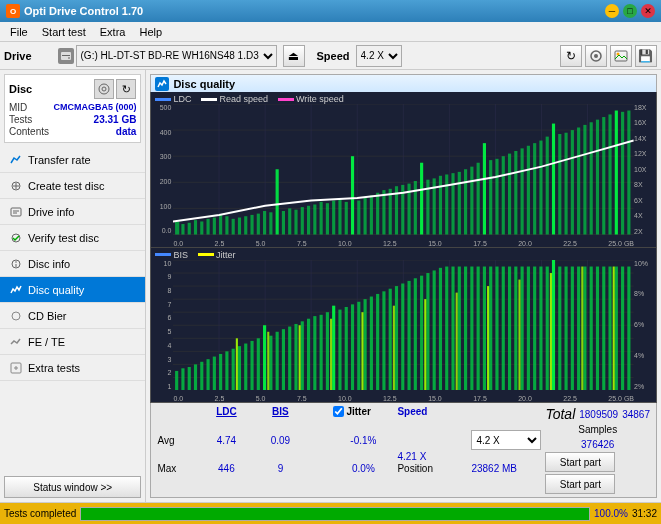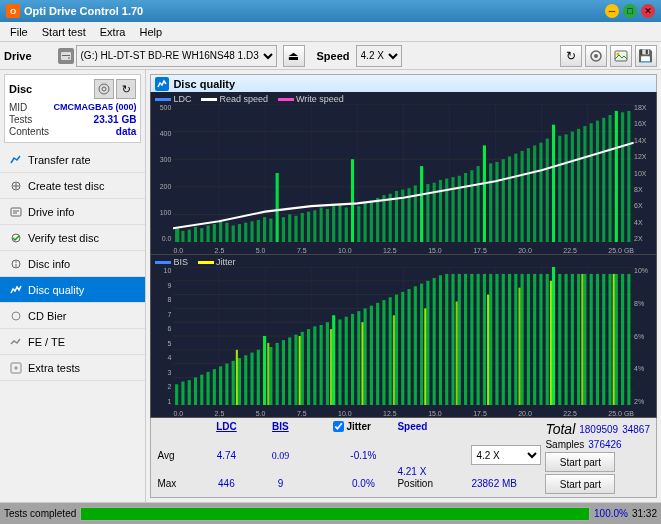--- a/index.html
+++ b/index.html
@@ -51,21 +51,21 @@
     
     
     .content { flex: 1; display: flex; flex-direction: column; padding: 4px; gap: 0; }
     
     
     .dq-header { background: linear-gradient(to bottom, #e8f4ff, #d0e8ff); border: 1px solid #aaa; border-bottom: none; height: 18px; display: flex; align-items: center; padding: 0 4px; gap: 4px; }
     .dq-icon { width: 14px; height: 14px; background: #0078d7; border-radius: 2px; display: flex; align-items: center; justify-content: center; }
     .dq-title { font-size: 11px; font-weight: bold; }
     
     
-    .bottom-bar { background: #a3a3a3; border-top: 1px solid #ccc; height: 22px; display: flex; align-items: center; padding: 0 4px; gap: 4px; }
+    .bottom-bar { background: #eab308; border-top: 1px solid #ccc; height: 22px; display: flex; align-items: center; padding: 0 4px; gap: 4px; }
     .progress-bar-container { flex: 1; height: 14px; border: 1px solid #aaa; background: white; }
     .progress-bar-fill { height: 100%; background: #00aa00; }
     .status-text { font-size: 10px; }
     .time-text { font-size: 10px; margin-left: auto; }
     .action-btn { width: 70px; height: 20px; background: linear-gradient(to bottom, #fff, #e0e0e0); border: 1px solid #aaa; cursor: pointer; font-size: 10px; display: flex; align-items: center; justify-content: center; }
     
     .speed-dropdown { height: 20px; border: 1px solid #aaa; font-size: 10px; background: white; }
   </style>
 </head>
 <body>
@@ -239,20 +239,23 @@
               <line x1="4" y1="6" x2="8" y2="6" stroke="#888" stroke-width="1"></line>
               <line x1="6" y1="4" x2="6" y2="8" stroke="#888" stroke-width="1"></line>
             </svg>
         </div>
         <span>Extra tests</span>
       </div>
     </div>
 
     <div style="flex:1;"></div>
 
+    <button class="status-btn">
+      <span>Status window &gt;&gt;</span>
+    </button>
   </div>
 
   <div class="content">
 
     <div class="dq-header">
       <div class="dq-icon">
         <svg width="10" height="10" viewBox="0 0 10 10">
             <polyline points="1,8 3,4 5,6 7,2 9,5" fill="none" stroke="white" stroke-width="1.5"></polyline>
           </svg>
       </div>
@@ -583,21 +586,21 @@
         <div></div>
         <div style="display:flex;align-items:center;gap:2px;">
           <input type="checkbox" id="jitter-cb" checked="" style="width: 11px; height: 11px;">
           <label for="jitter-cb" style="font-size:10px;font-weight:bold;cursor:pointer;">Jitter</label>
         </div>
         <div style="font-size:10px;font-weight:bold;color:#0000cc;">Speed</div>
         <div></div>
 
         <div style="font-size:10px;">Avg</div>
         <div style="text-align:center;font-size:10px;color:#0000cc;">4.74</div>
-        <div style="text-align:center;font-size:10px;color:#0000cc;font-family:Liberation Serif, serif;">0.09</div>
+        <div style="text-align:center;font-size:10px;color:#0000cc;">0.09</div>
         <div></div>
         <div style="text-align:center;font-size:10px;color:#0000cc;">-0.1%</div>
         <div style="font-size:10px;color:#0000cc;margin-top:33px;">4.21 X</div>
         <select class="speed-dropdown">
           <option>4.2 X</option>
         </select>
 
         <div style="font-size:10px;">Max</div>
         <div style="text-align:center;font-size:10px;color:#0000cc;">446</div>
         <div style="text-align:center;font-size:10px;color:#0000cc;">9</div>
@@ -606,21 +609,21 @@
         <div style="font-size:10px;">Position</div>
         <div style="font-size:10px;color:#0000cc;">23862 MB</div>
       </div>
 
       <div style="display:flex;flex-direction:column;gap:2px;">
         <div style="display:flex;gap:4px;align-items:center;">
           <span style="font-size:14px;font-style:italic;">Total</span>
           <span style="font-size:10px;color:#0000cc;">1809509</span>
           <span style="font-size:10px;color:#0000cc;">34867</span>
         </div>
-        <div style="display:flex;gap:4px;align-items:center;">
+        <div style="display:flex;gap:4px;align-items:center;flex-direction:column;">
           <span style="font-size:10px;">Samples</span>
           <span style="font-size:10px;color:#0000cc;">376426</span>
         </div>
         <button class="action-btn">
           <span>Start part</span>
         </button>
         <button class="action-btn">
           <span>Start part</span>
         </button>
       </div>

